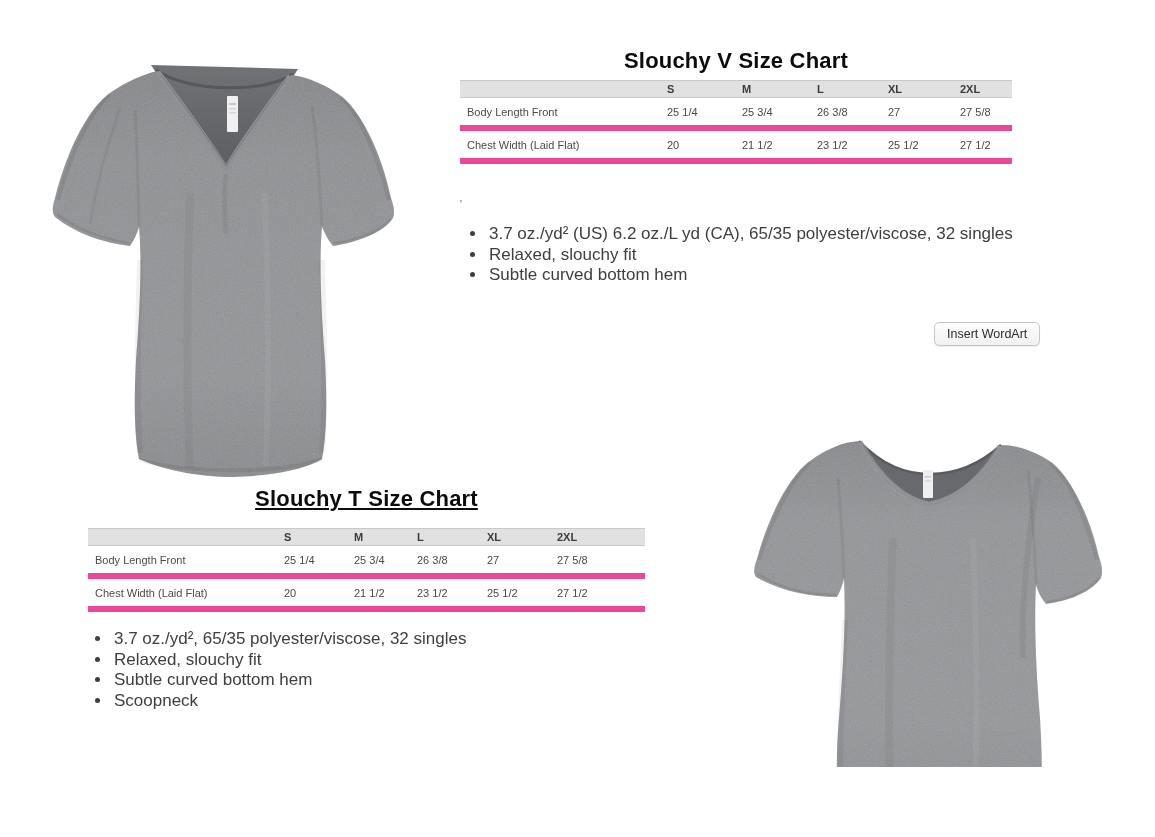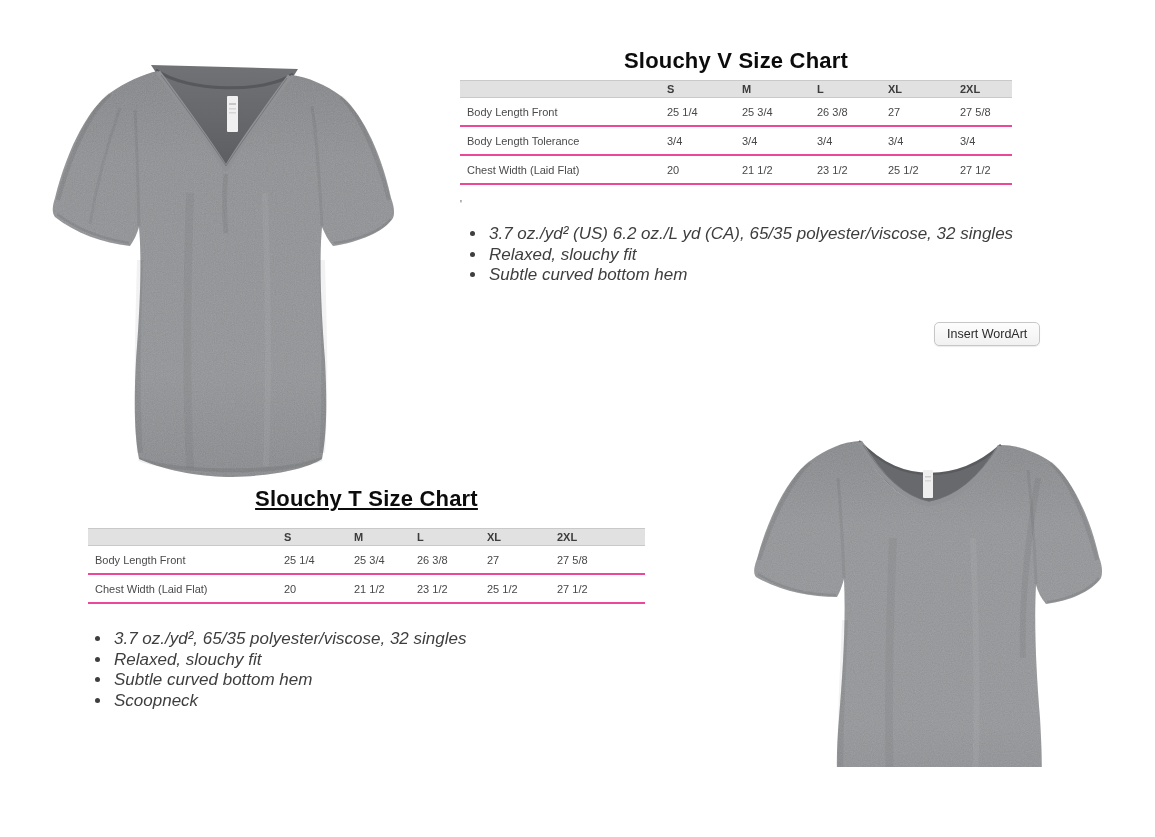--- a/index.html
+++ b/index.html
@@ -31,37 +31,36 @@
   }
   .v-table { left:460px; top:80px;  width:552px; }
   .t-table { left:88px;  top:528px; width:557px; }
   .size-table th {
     background:#e1e1e1;
     border-top:1px solid #c9c9c9; border-bottom:1px solid #c9c9c9;
     font-weight:bold; color:#3c3c3c; text-align:left;
     height:16px; padding:0 0 0 2px; font-size:11px;
   }
   .size-table td {
-    border-bottom:2px solid #ec4899;
+    border-bottom:6px solid #ec4899;
     height:27px; padding:0 0 0 2px; vertical-align:middle;
   }
   .size-table .rowlabel { padding-left:7px; color:#4a4a4a; }
   .v-table col.c0 { width:205px; } .v-table col.c1 { width:75px; }
   .v-table col.c2 { width:75px; }  .v-table col.c3 { width:71px; }
   .v-table col.c4 { width:72px; }  .v-table col.c5 { width:auto; }
   .t-table col.c0 { width:194px; } .t-table col.c1 { width:70px; }
   .t-table col.c2 { width:63px; }  .t-table col.c3 { width:70px; }
   .t-table col.c4 { width:70px; }  .t-table col.c5 { width:auto; }
 
   
   .bullets {
     position:absolute; margin:0;
     font-size:17px; line-height:20.5px; color:#3e3e3e;
     list-style:disc outside;
-    font-style:italic;
   }
   .bullets li { padding-left:2px; }
   .v-bullets { left:460px; top:224px; width:532px; padding:0 0 0 27px; }
   .t-bullets { left:88px;  top:629px; width:430px; padding:0 0 0 24px; }
 
   
   .wordart-btn {
     position:absolute; left:934px; top:322px; height:24px;
     padding:4px 12px;
     background:linear-gradient(#fdfdfd,#f1f1f1);
@@ -203,28 +202,20 @@
     <tbody>
       <tr>
         <td class="rowlabel">Body Length Front</td>
         <td>25 1/4</td>
         <td>25 3/4</td>
         <td>26 3/8</td>
         <td>27</td>
         <td>27 5/8</td>
       </tr>
       <tr>
-        <td class="rowlabel">Body Length Tolerance</td>
-        <td>3/4</td>
-        <td>3/4</td>
-        <td>3/4</td>
-        <td>3/4</td>
-        <td>3/4</td>
-      </tr>
-      <tr>
         <td class="rowlabel">Chest Width (Laid Flat)</td>
         <td>20</td>
         <td>21 1/2</td>
         <td>23 1/2</td>
         <td>25 1/2</td>
         <td>27 1/2</td>
       </tr>
     </tbody>
   </table>
 

